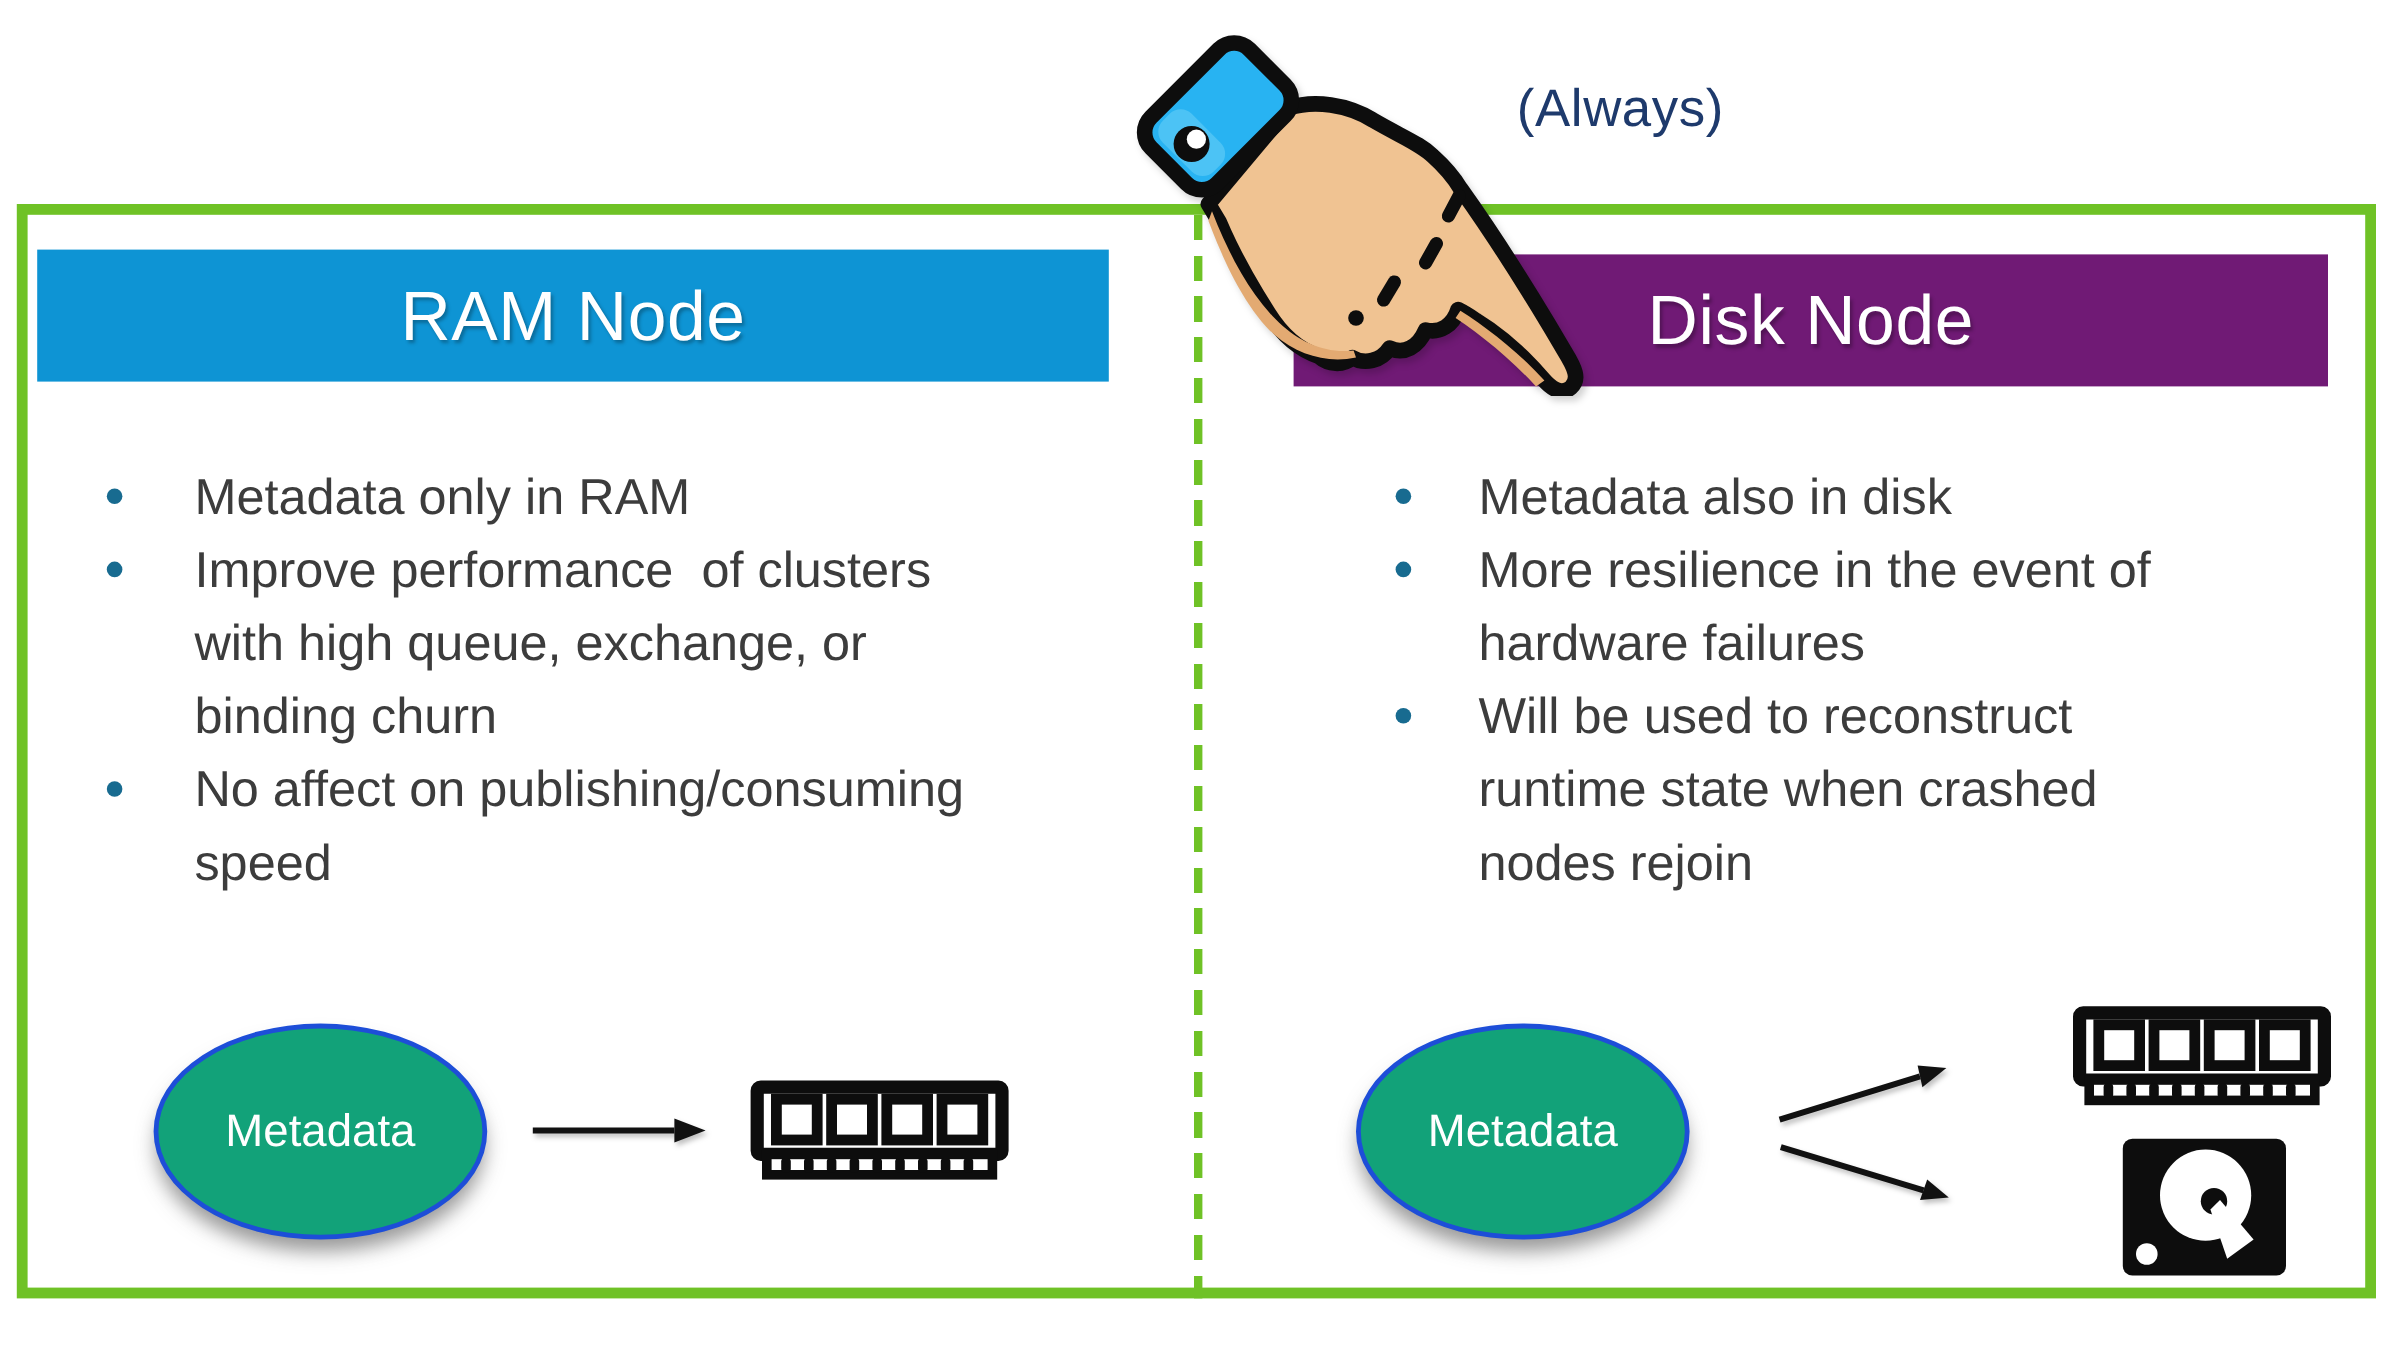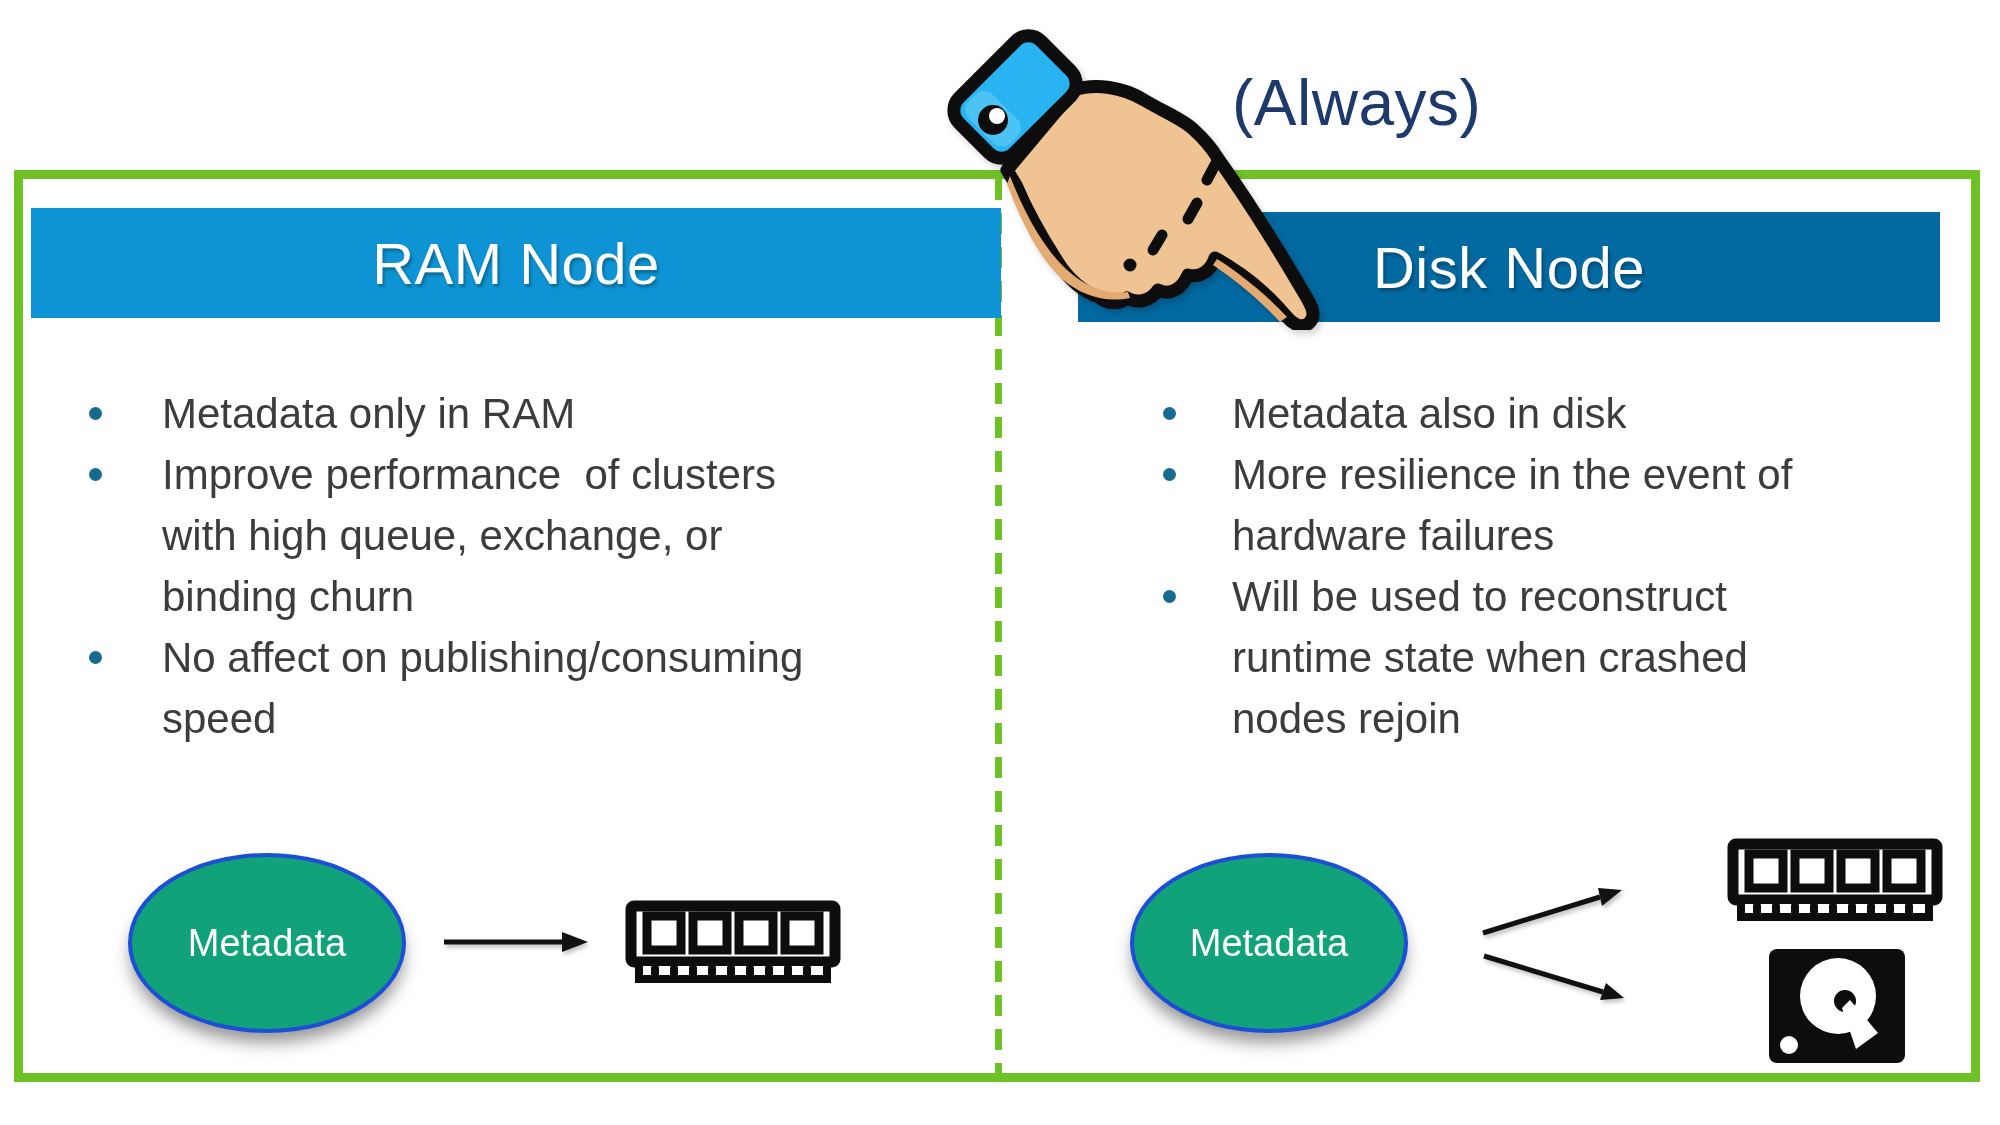--- a/index.html
+++ b/index.html
@@ -16,22 +16,22 @@
   .divider{
     position:absolute;left:995px;top:179px;width:7px;height:903px;
     background:repeating-linear-gradient(to bottom,#6fc226 0 21px,transparent 21px 34px);
   }
   
   .hdr{
     position:absolute;height:110px;display:flex;align-items:center;justify-content:center;
     color:#ffffff;font-size:58px;letter-spacing:.5px;
     text-shadow:2px 3px 3px rgba(0,0,0,.28);
   }
-  .hdr.ram{left:31px;top:208px;width:970px;background:#0e94d4;}
-  .hdr.disk{left:1078px;top:212px;width:862px;background:#0369a1;}
+  .hdr.ram{left:31px;top:208px;width:893px;background:#0e94d4;}
+  .hdr.disk{left:1078px;top:212px;width:862px;background:#701a75;}
   
   .blist{position:absolute;top:383px;margin:0;padding:0;list-style:none;
     font-size:42px;line-height:61px;color:#3c3c3c;}
   .blist.left{left:76px;width:840px;}
   .blist.right{left:1150px;width:760px;}
   .blist li{position:relative;margin:0;}
   .blist.left li{padding-left:86px;}
   .blist.right li{padding-left:82px;}
   .bdot{position:absolute;left:13px;top:24px;width:13px;height:13px;border-radius:50%;background:#186b90;}
   .btext{white-space:pre-wrap;}
@@ -43,22 +43,22 @@
     color:#ffffff;font-size:38px;
     box-shadow:0 12px 16px -2px rgba(70,70,70,.55);
   }
   .ellipse.l{left:128px;top:853px;}
   .ellipse.r{left:1130px;top:853px;}
   .icon-svg{position:absolute;}
   .arrow-svg{position:absolute;filter:drop-shadow(2px 3px 2px rgba(0,0,0,.25));}
   .hand-svg{position:absolute;left:930px;top:0;width:420px;height:330px;z-index:10;
     filter:drop-shadow(3px 4px 3px rgba(0,0,0,.18));}
   .always{
-    position:absolute;left:1232px;top:66px;z-index:11;
-    color:#1e3a6c;font-size:64px;letter-spacing:.5px;
+    position:absolute;left:1264px;top:66px;z-index:11;
+    color:#1e3a6c;font-size:44px;letter-spacing:.5px;
   }
 </style>
 </head>
 <body>
 
 <div id="stage">
 
   <div class="outer-box"></div>
   <div class="divider"></div>
 

